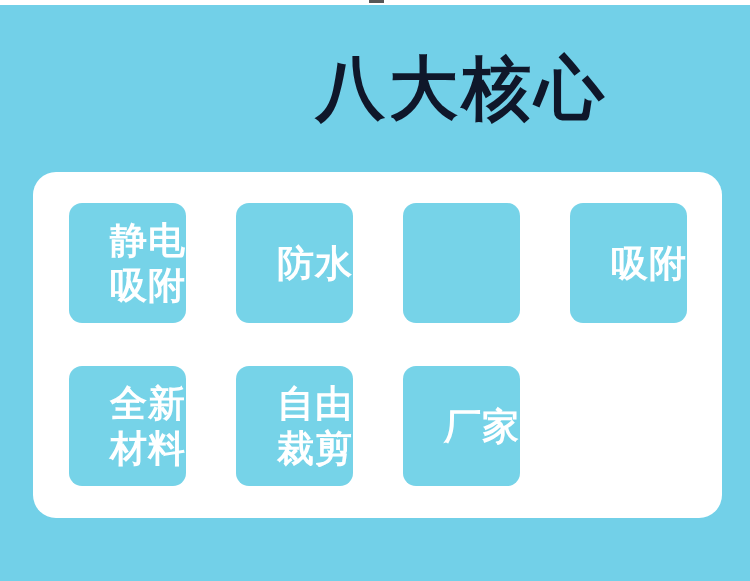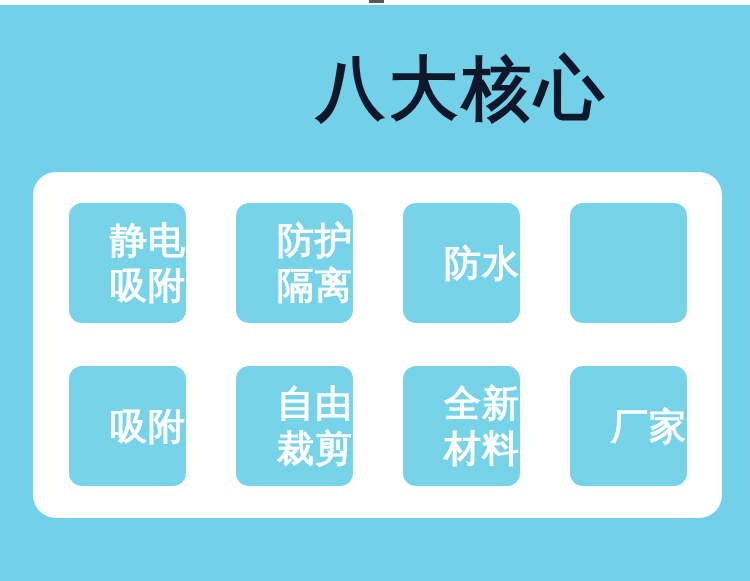--- a/index.html
+++ b/index.html
@@ -111,44 +111,40 @@
   <div class="headline">八大核心</div>
 
   <div class="panel">
     <div class="grid">
 
       <div class="card">
         <span class="card-line">静电</span>
         <span class="card-line">吸附</span>
       </div>
 
-      <div class="card">
-        <span class="card-line">防护</span>
-        <span class="card-line">隔离</span>
-      </div>
 
       <div class="card">
         <span class="card-line">防水</span>
       </div>
 
       <div class="card">
       </div>
 
       <div class="card">
         <span class="card-line">吸附</span>
       </div>
 
       <div class="card">
-        <span class="card-line">自由</span>
-        <span class="card-line">裁剪</span>
+        <span class="card-line">全新</span>
+        <span class="card-line">材料</span>
       </div>
 
       <div class="card">
-        <span class="card-line">全新</span>
-        <span class="card-line">材料</span>
+        <span class="card-line">自由</span>
+        <span class="card-line">裁剪</span>
       </div>
 
       <div class="card">
         <span class="card-line">厂家</span>
       </div>
 
     </div>
   </div>
 
 </div>

